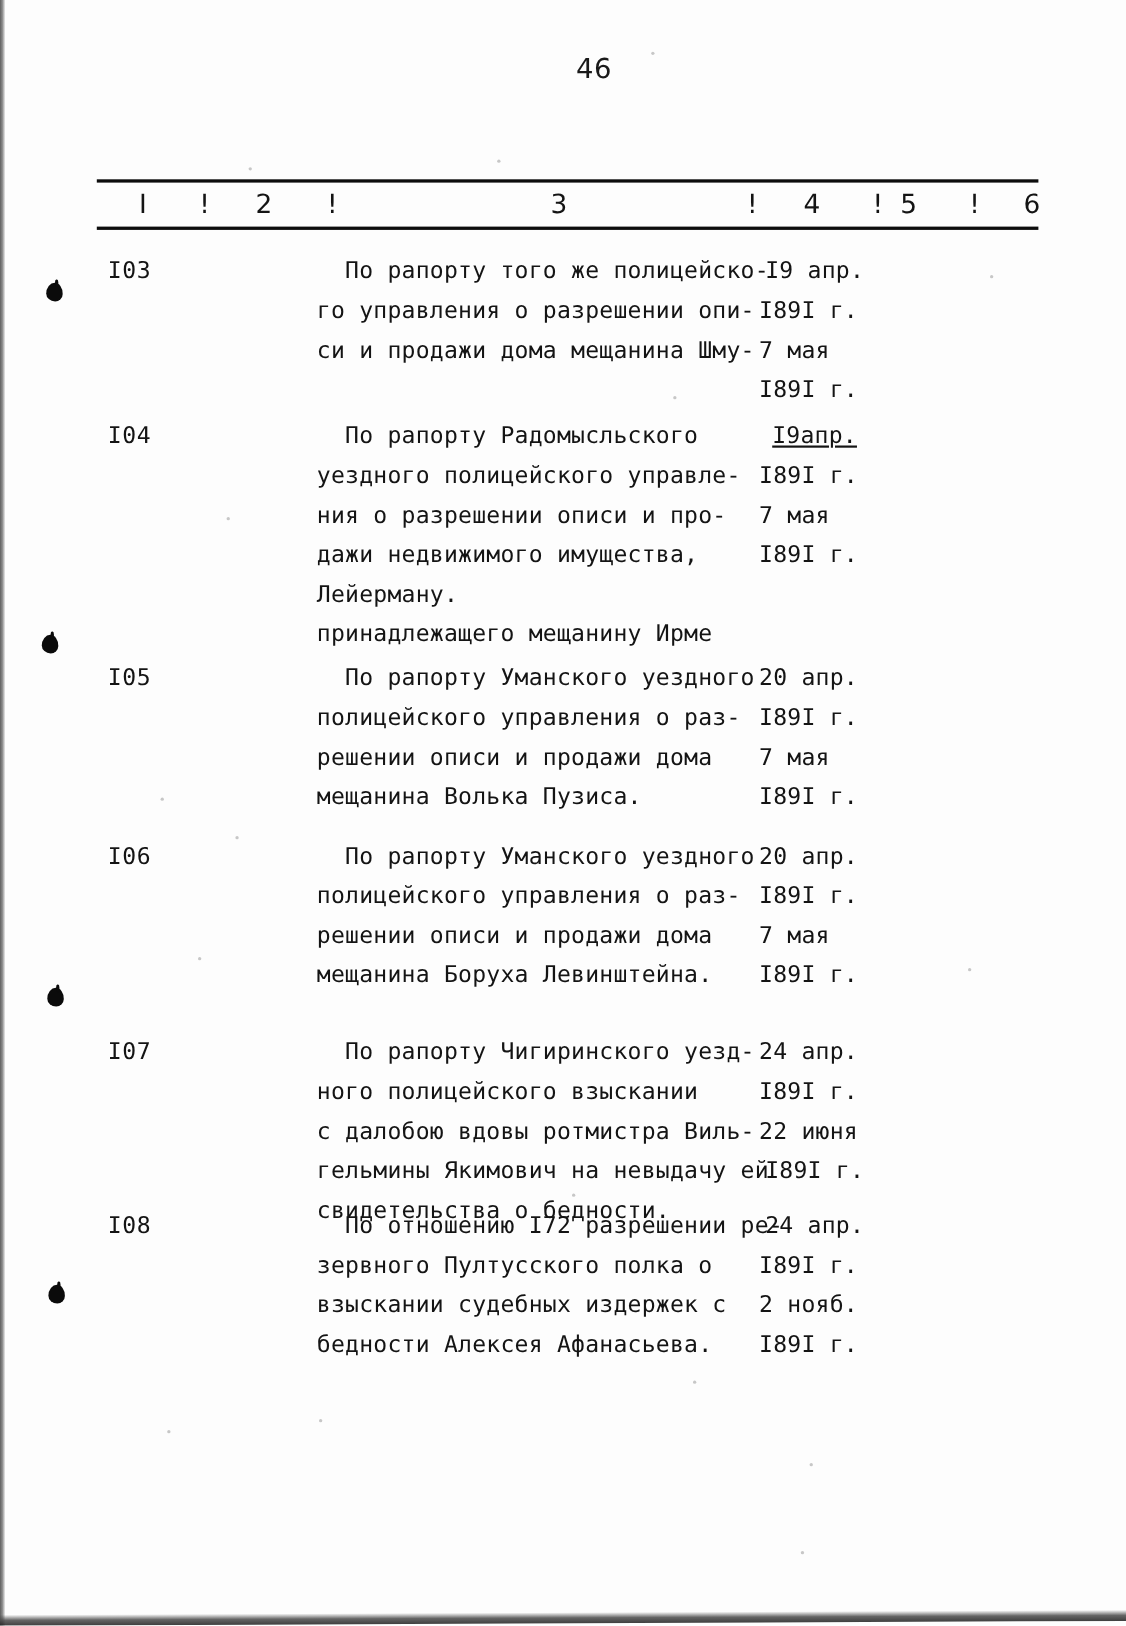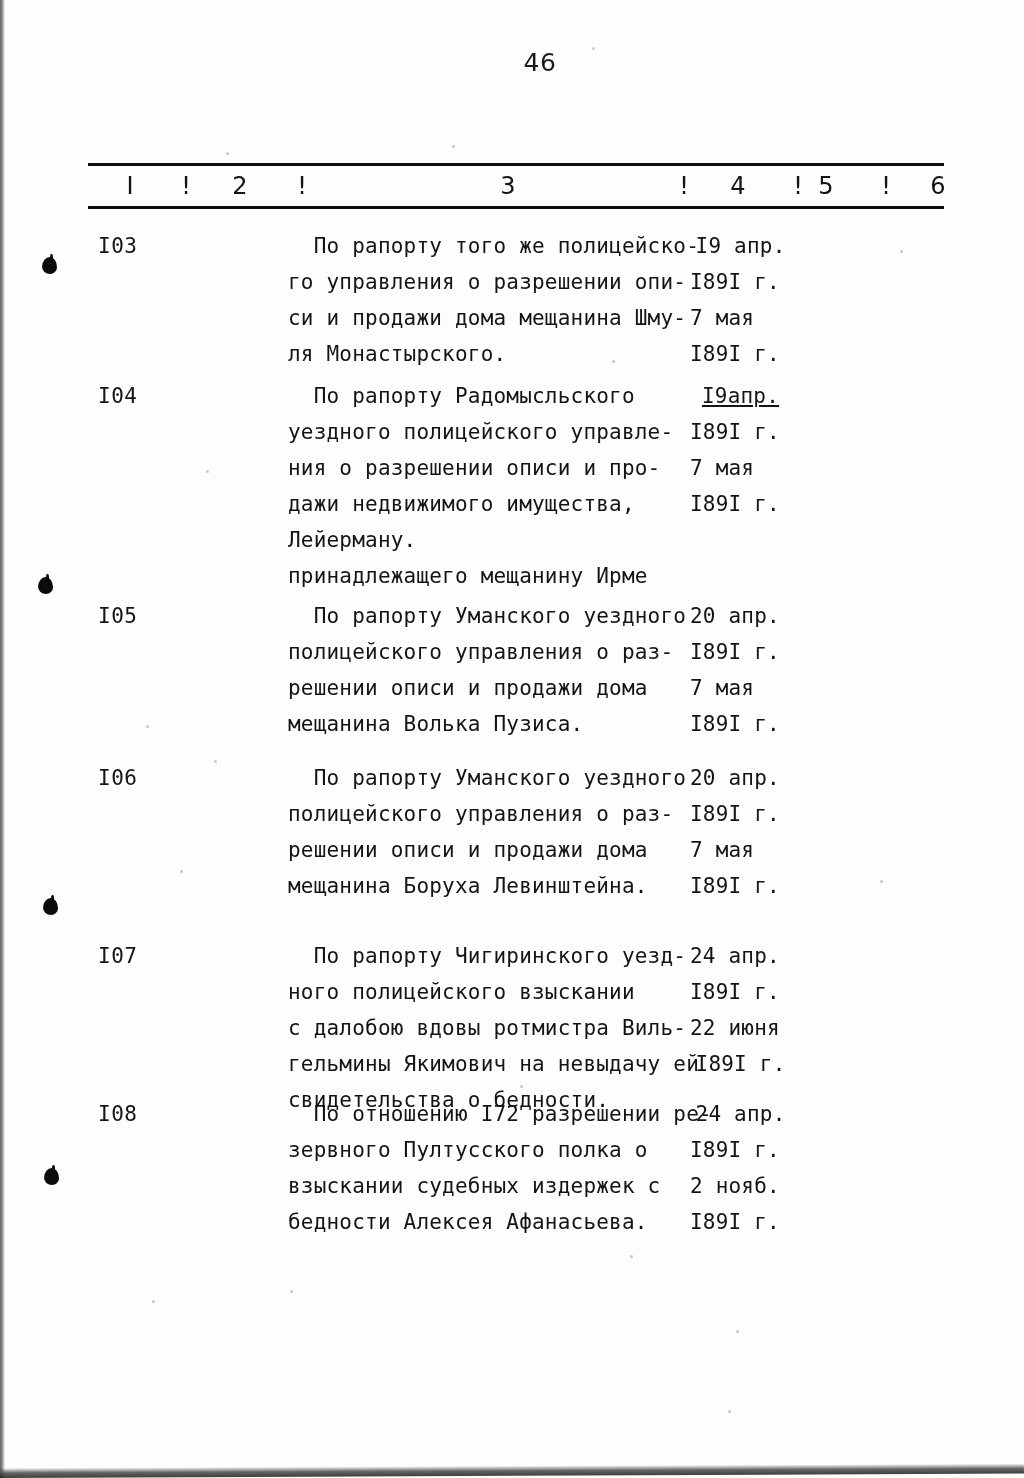--- a/index.html
+++ b/index.html
@@ -170,21 +170,21 @@
       <div class="col-head" style="left: 920px; width: 36px;">6</div>
     </div>
 
   <div id="entries">
       <div class="entry" style="top: 228px;">
         <div class="entry-number">I03</div>
         <div class="entry-lines">
           <div class="line"><span class="body">  По рапорту того же полицейско-</span><span class="date" style="left: 407.6px;">I9 апр.</span></div>
           <div class="line"><span class="body">го управления о разрешении опи-</span><span class="date" style="left: 402px;">I89I г.</span></div>
           <div class="line"><span class="body">си и продажи дома мещанина Шму-</span><span class="date" style="left: 402px;">7 мая</span></div>
-          <div class="line"><span class="body">ля Монастырского.</span><span class="date" style="left: 402px;">I89I г.</span></div>
+          <div class="line"><span class="date" style="left: 402px;">I89I г.</span></div>
         </div>
       </div>
       <div class="entry" style="top: 378px;">
         <div class="entry-number">I04</div>
         <div class="entry-lines">
           <div class="line"><span class="body">  По рапорту Радомысльского</span><span class="date" style="left: 414px; text-decoration: underline;">I9апр.</span></div>
           <div class="line"><span class="body">уездного полицейского управле-</span><span class="date" style="left: 402px;">I89I г.</span></div>
           <div class="line"><span class="body">ния о разрешении описи и про-</span><span class="date" style="left: 402px;">7 мая</span></div>
           <div class="line"><span class="body">дажи недвижимого имущества,</span><span class="date" style="left: 402px;">I89I г.</span></div>
           <div class="line"><span class="body">Лейерману.</span></div>

